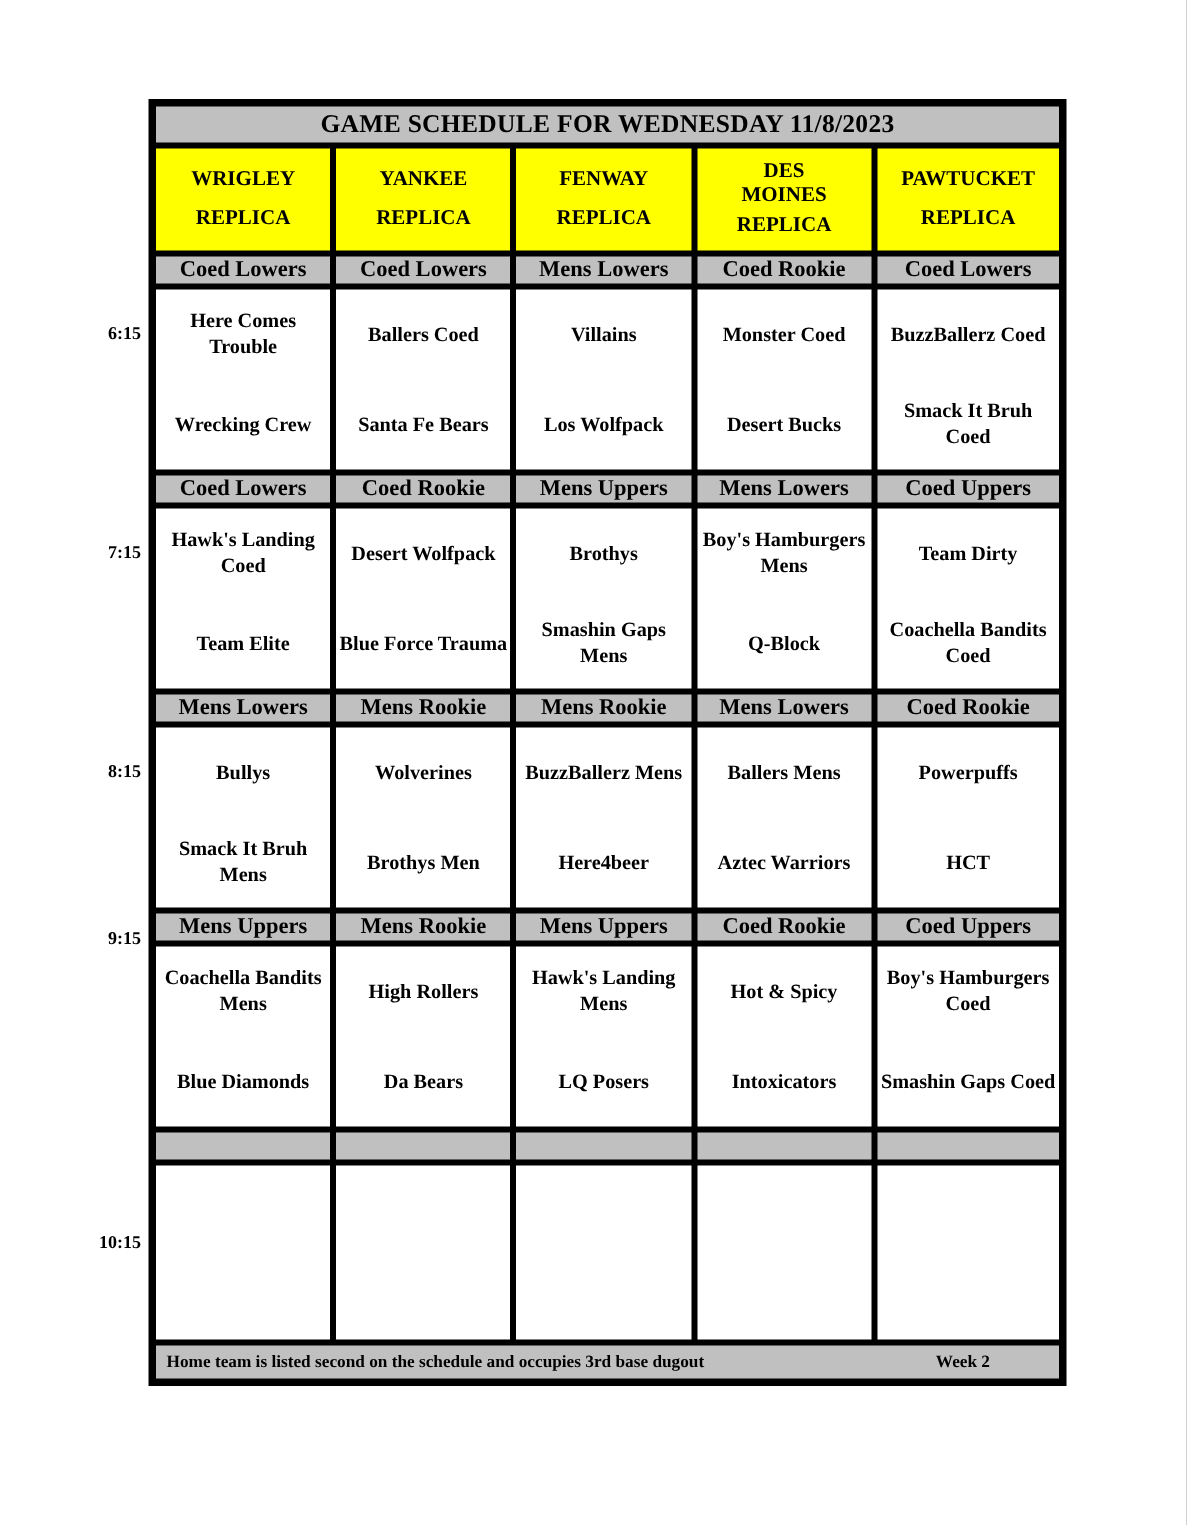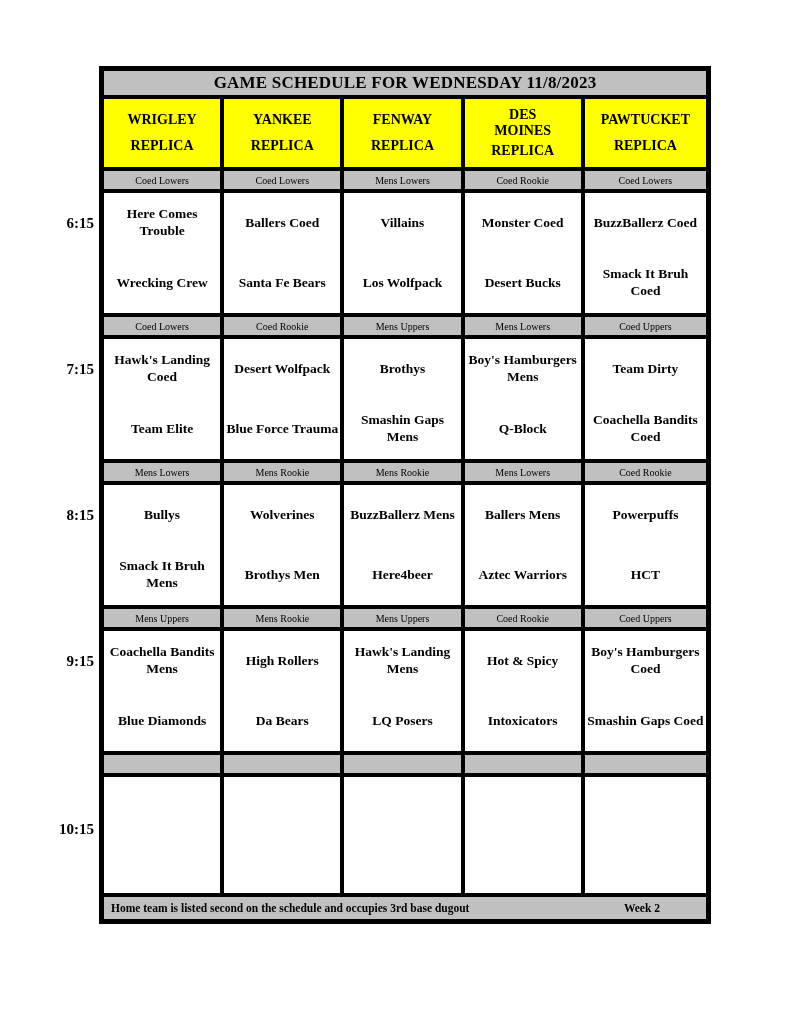--- a/index.html
+++ b/index.html
@@ -50,22 +50,22 @@
     font-size: 14px;
     font-weight: bold;
     text-align: center;
     padding: 3px 16px;
   }
   .division-strip {
     background: var(--strip-bg, #c0c0c0);
     display: flex;
     align-items: center;
     justify-content: center;
-    font-size: 10px;
-    font-weight: normal;
+    font-size: 15px;
+    font-weight: bold;
     white-space: nowrap;
   }
   .game-cell {
     background: #ffffff;
     display: flex;
     flex-direction: column;
   }
   .team {
     flex: 1;
     display: flex;
@@ -86,21 +86,21 @@
     font-size: 11.5px;
     font-weight: bold;
     padding: 0 46px 0 7px;
     white-space: nowrap;
   }
   .time-label {
     position: absolute;
     left: 48px;
     width: 46px;
     text-align: right;
-    font-size: 15px;
+    font-size: 12px;
     font-weight: bold;
   }
 </style>
 </head>
 <body>
 
 <div class="page" id="page">
 
   <div class="table" id="schedule-table">
 
@@ -255,15 +255,15 @@
       <div class="footer-bar" id="footer-row">
       <span>Home team is listed second on the schedule and occupies 3rd base dugout</span>
       <span>Week 2</span>
     </div>
 
   </div>
 
 <div class="time-label" style="top: 215px;">6:15</div>
     <div class="time-label" style="top: 361px;">7:15</div>
     <div class="time-label" style="top: 507px;">8:15</div>
-    <div class="time-label" style="top: 653px;">9:15</div>
+    <div class="time-label" style="top: 618px;">9:15</div>
     <div class="time-label" style="top: 821px;">10:15</div>
   </div>
 
 </body></html>

